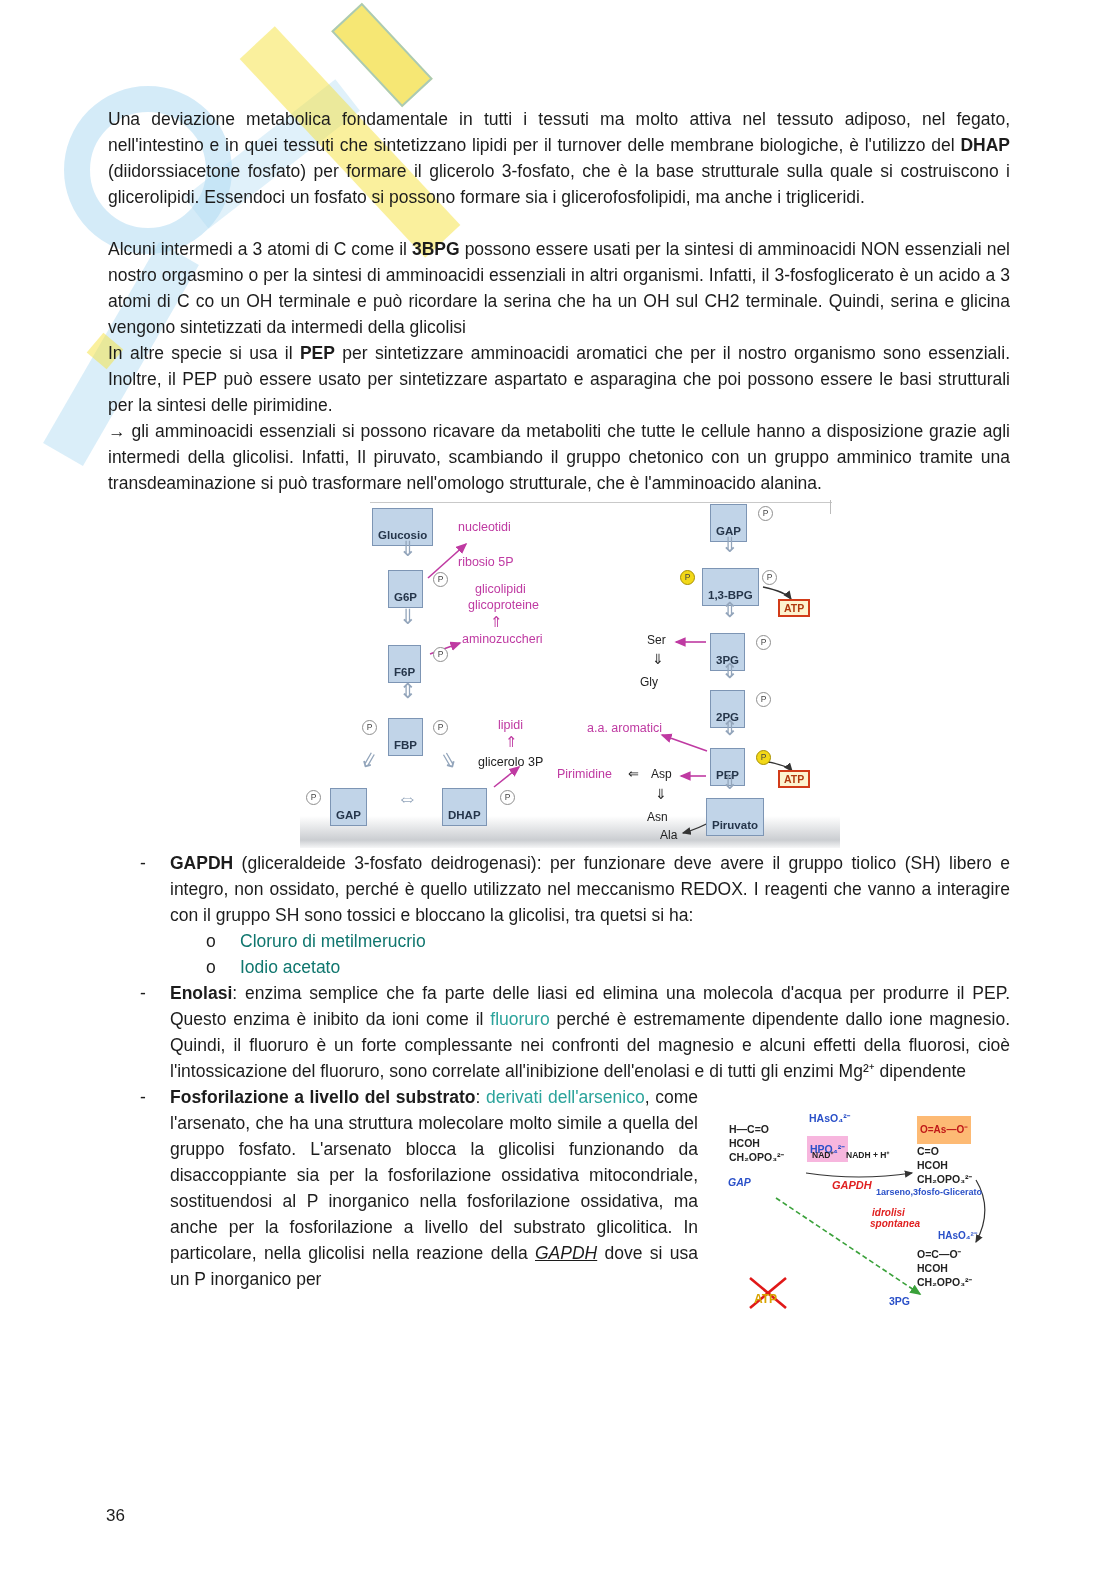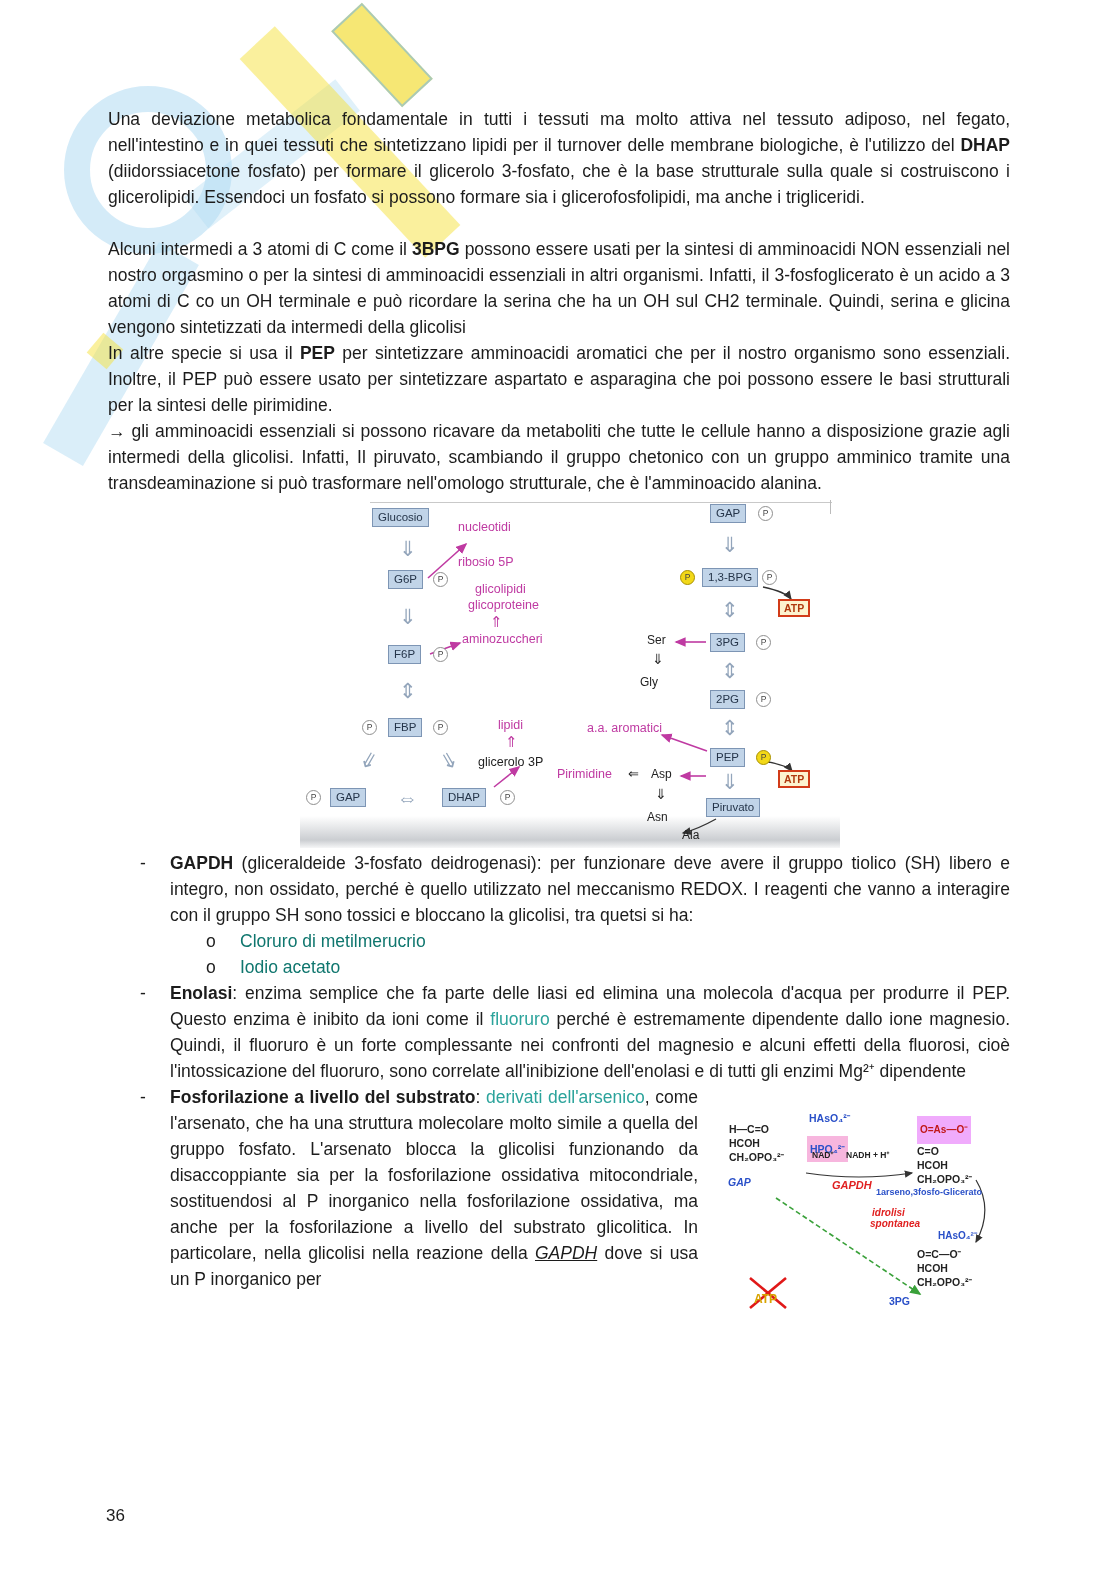--- a/index.html
+++ b/index.html
@@ -31,42 +31,42 @@
   .bullet > .marker { position:absolute; left:32px; top:0; }
   .bullet.sub { padding-left:132px; }
   .bullet.sub > .marker { left:98px; }
   .clearfix::after { content:""; display:block; clear:both; }
   .pagenum { position:absolute; left:106px; top:1506px; font-size:17px; z-index:1; }
 
   
   .dg1 { position:relative; width:540px; height:350px; margin:4px 0 0 192px; text-align:left; }
   .dg1 svg { position:absolute; left:0; top:0; pointer-events:none; }
   .dbox { position:absolute; background:#c1d4e8; border:1px solid #7d95b4; color:#25354a;
-          font-size:11.5px; line-height:17px; height:19px; padding:0 5px; white-space:nowrap; text-align:right; }
+          font-size:11.5px; line-height:17px; height:19px; padding:18px 5px; white-space:nowrap; text-align:right;font-weight:bold; }
   .pcirc { position:absolute; width:15px; height:15px; border:1px solid #8f8f8f; border-radius:50%;
            background:#fff; font-size:8.5px; line-height:13px; text-align:center; color:#444; }
   .pcirc.yel { background:#f2d818; border-color:#a89000; }
   .atp { position:absolute; border:2px solid #d23b18; background:#fdf3cf; color:#b0390f;
          font-weight:700; font-size:10.5px; line-height:14px; padding:0 4px; }
   .ha { position:absolute; color:#93a5bb; font-size:21px; line-height:1; }
   .mlab { position:absolute; color:#bf3aa2; font-size:12.5px; line-height:15px; white-space:nowrap; }
   .blab { position:absolute; color:#222; font-size:12px; line-height:14px; white-space:nowrap; }
   .dg1 .topline { position:absolute; left:70px; top:2px; width:462px; height:1px; background:#c9c9c9; }
   .dg1 .tick { position:absolute; left:530px; top:0; width:1px; height:14px; background:#bbb; }
   .dg1 .band { position:absolute; left:0; top:316px; width:540px; height:32px;
                background:linear-gradient(to bottom, rgba(200,205,210,0), rgba(160,165,172,.55) 75%, rgba(210,213,216,.2)); }
 
   
   .dg2 { position:relative; float:right; width:296px; height:228px; margin:26px 0 4px 16px; }
   .dg2 svg { position:absolute; left:0; top:0; pointer-events:none; }
   .chem { position:absolute; font-size:10.5px; font-weight:700; line-height:14px; color:#222; white-space:nowrap; }
   .d2blue { position:absolute; color:#2a50c8; font-weight:700; font-size:10.5px; line-height:12px; white-space:nowrap; }
   .d2red { position:absolute; color:#e02020; font-weight:700; font-style:italic; font-size:10px; line-height:11px; white-space:nowrap; }
   .hpo { position:absolute; background:#f7b6de; color:#2a50c8; font-weight:700; font-size:10.5px; padding:0 3px; }
-  .ashead { background:#f0abfc; color:#c01818; font-weight:700; font-size:10px; padding:1px 3px; display:inline-block; }
+  .ashead { background:#fdba74; color:#c01818; font-weight:700; font-size:10px; padding:1px 3px; display:inline-block; }
   .d2atp { position:absolute; color:#d8a400; font-weight:800; font-size:12px; }
 </style>
 </head>
 <body>
 
 <div class="page">
 
   <div class="watermark">
     <div class="wm wm-ring"></div>
     <div class="wm wm-bar1"></div>
@@ -161,21 +161,21 @@
       <div class="pcirc yel" style="left:456px; top:250px;">P</div>
       <span class="mlab" style="left:287px; top:221px;">a.a. aromatici</span>
       <span class="mlab" style="left:257px; top:267px;">Pirimidine</span>
       <span class="blab" style="left:328px; top:267px; font-size:13px;">⇐</span>
       <span class="blab" style="left:351px; top:267px;">Asp</span>
       <span class="blab" style="left:355px; top:287px; font-size:14px;">⇓</span>
       <span class="blab" style="left:347px; top:310px;text-align:center;">Asn</span>
       <div class="atp" style="left:478px; top:270px;">ATP</div>
       <span class="ha" style="left:421px; top:271px;">⇓</span>
       <div class="dbox" style="left:406px; top:298px;">Piruvato</div>
-      <span class="blab" style="left:360px; top:328px;margin-left:22px;">Ala</span>
+      <span class="blab" style="left:360px; top:328px;">Ala</span>
     </div>
 
 
 
     <div class="bullet">
       <span class="marker">-</span>
       <b>GAPDH</b><span> (gliceraldeide 3-fosfato deidrogenasi): per funzionare deve avere il gruppo tiolico (SH) libero e integro, non ossidato, perché è quello utilizzato nel meccanismo REDOX. I reagenti che vanno a interagire con il gruppo SH sono tossici e bloccano la glicolisi, tra quetsi si ha:</span>
     </div>
     <div class="bullet sub">
       <span class="marker">o</span>

